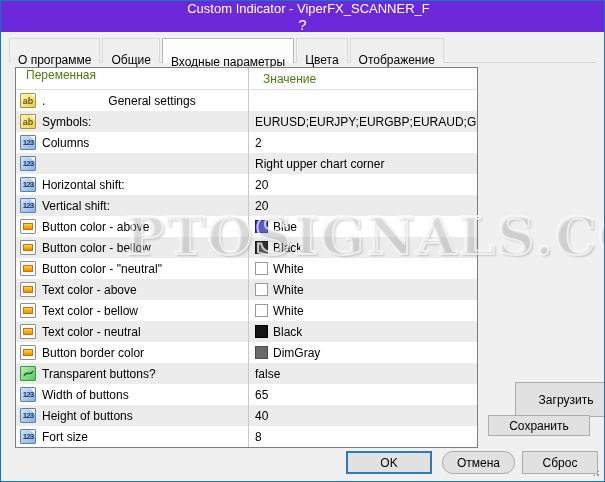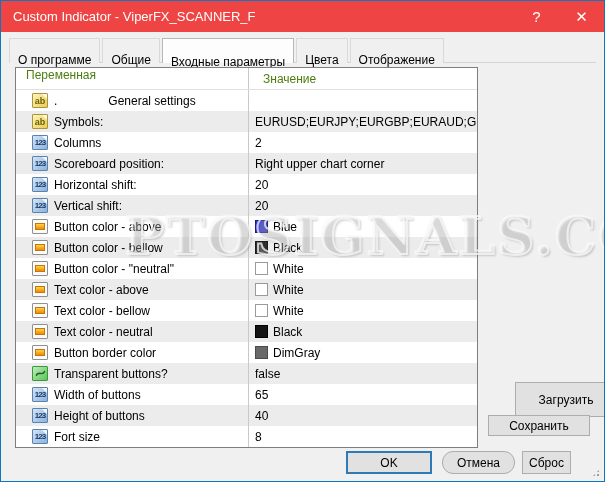--- a/index.html
+++ b/index.html
@@ -41,21 +41,21 @@
   .ptable {
     position:absolute; left:14px; top:66px; width:463px;
     border:1px solid #7e7e7e; background:#fff; font-size:12px; z-index:2;
   }
   .thead { display:flex; height:22px; align-items:flex-start; background:#fff; border-bottom:1px solid #e0e0e0; color:#4d7c0f; }
   .thead .h-name { width:232px; padding-left:10px; }
   .thead .h-value { flex:1; padding-left:14px; border-left:1px solid #c9c9c9; height:100%; display:flex; align-items:center; }
   .row { display:flex; height:21px; align-items:stretch; background:#fff; }
   .row.alt { background:#ececec; }
   .cell { display:flex; align-items:center; }
-  .name-cell { width:232px; padding-left:16px; position:relative; overflow:hidden; }
+  .name-cell { width:232px; padding-left:4px; position:relative; overflow:hidden; }
   .value-cell { flex:1; border-left:1px solid #c9c9c9; padding-left:6px; overflow:hidden; white-space:nowrap; }
   .label { white-space:nowrap; }
   .group-title { position:absolute; left:40px; right:0; text-align:center; }
   
   .icon {
     width:16px; height:15px; margin-right:6px; flex:none;
     display:flex; align-items:center; justify-content:center;
     position:relative; border-radius:1px;
   }
   .icon-text {
@@ -85,21 +85,21 @@
   
   .btn {
     position:absolute; background:#e1e1e1; border:1px solid #adadad;
     font-size:12px; color:#000; display:flex; align-items:center; justify-content:center;
     font-family:inherit; cursor:default; z-index:2;
   }
   .btn-load { left:514px; top:381px; width:102px; height:35px; }
   .btn-save { left:487px; top:414px; width:102px; height:21px; }
   .btn-ok    { left:345px; top:450px; width:86px; height:23px; border:2px solid #2d7ab9; }
   .btn-cancel{ left:441px; top:450px; width:73px; height:23px;border-radius:11px; }
-  .btn-reset { left:521px; top:450px; width:49px; height:23px;text-align:right; }
+  .btn-reset { left:521px; top:450px; width:76px; height:23px;text-align:right; }
   
   .watermark {
     position:absolute; left:124px; top:204px; z-index:10;
     font-family:"DejaVu Serif", serif; font-size:52px; font-weight:bold;
     letter-spacing:2px; white-space:nowrap; pointer-events:none;
     color:rgba(255,255,255,0.14);
     -webkit-text-stroke:2px rgba(248,248,248,0.75);
     text-shadow:2px 2px 2px rgba(110,110,110,0.30);
   }
   
@@ -108,21 +108,21 @@
     background-image:radial-gradient(circle, #9c9c9c 1px, transparent 1.3px);
     background-size:4px 4px; background-position:1px 1px;
     clip-path:polygon(100% 0, 100% 100%, 0 100%);
   }
 </style>
 </head>
 <body>
 
 <div class="window" style="border-color: rgb(17, 118, 189);">
 
-  <div class="titlebar" style="background: #ef4444;">
+  <div class="titlebar" style="background: #6d28d9; flex-direction: column;">
     <span class="title">Custom Indicator - ViperFX_SCANNER_F</span>
     <div class="tb-btn">?</div>
     <div class="tb-btn">
       <span>✕</span>
     </div>
   </div>
 
   <div class="tabstrip">
       <div class="tab">О программе</div>
       <div class="tab">Общие</div>
@@ -162,21 +162,20 @@
             <span class="icon icon-number">123</span>
             <span class="label">Columns</span>
           </div>
           <div class="cell value-cell">
             <span>2</span>
           </div>
         </div>
         <div class="row alt" style="background: rgb(236, 236, 236);">
           <div class="cell name-cell">
             <span class="icon icon-number">123</span>
-            <span class="label">Scoreboard position:</span>
           </div>
           <div class="cell value-cell">
             <span>Right upper chart corner</span>
           </div>
         </div>
         <div class="row">
           <div class="cell name-cell">
             <span class="icon icon-number">123</span>
             <span class="label">Horizontal shift:</span>
           </div>

